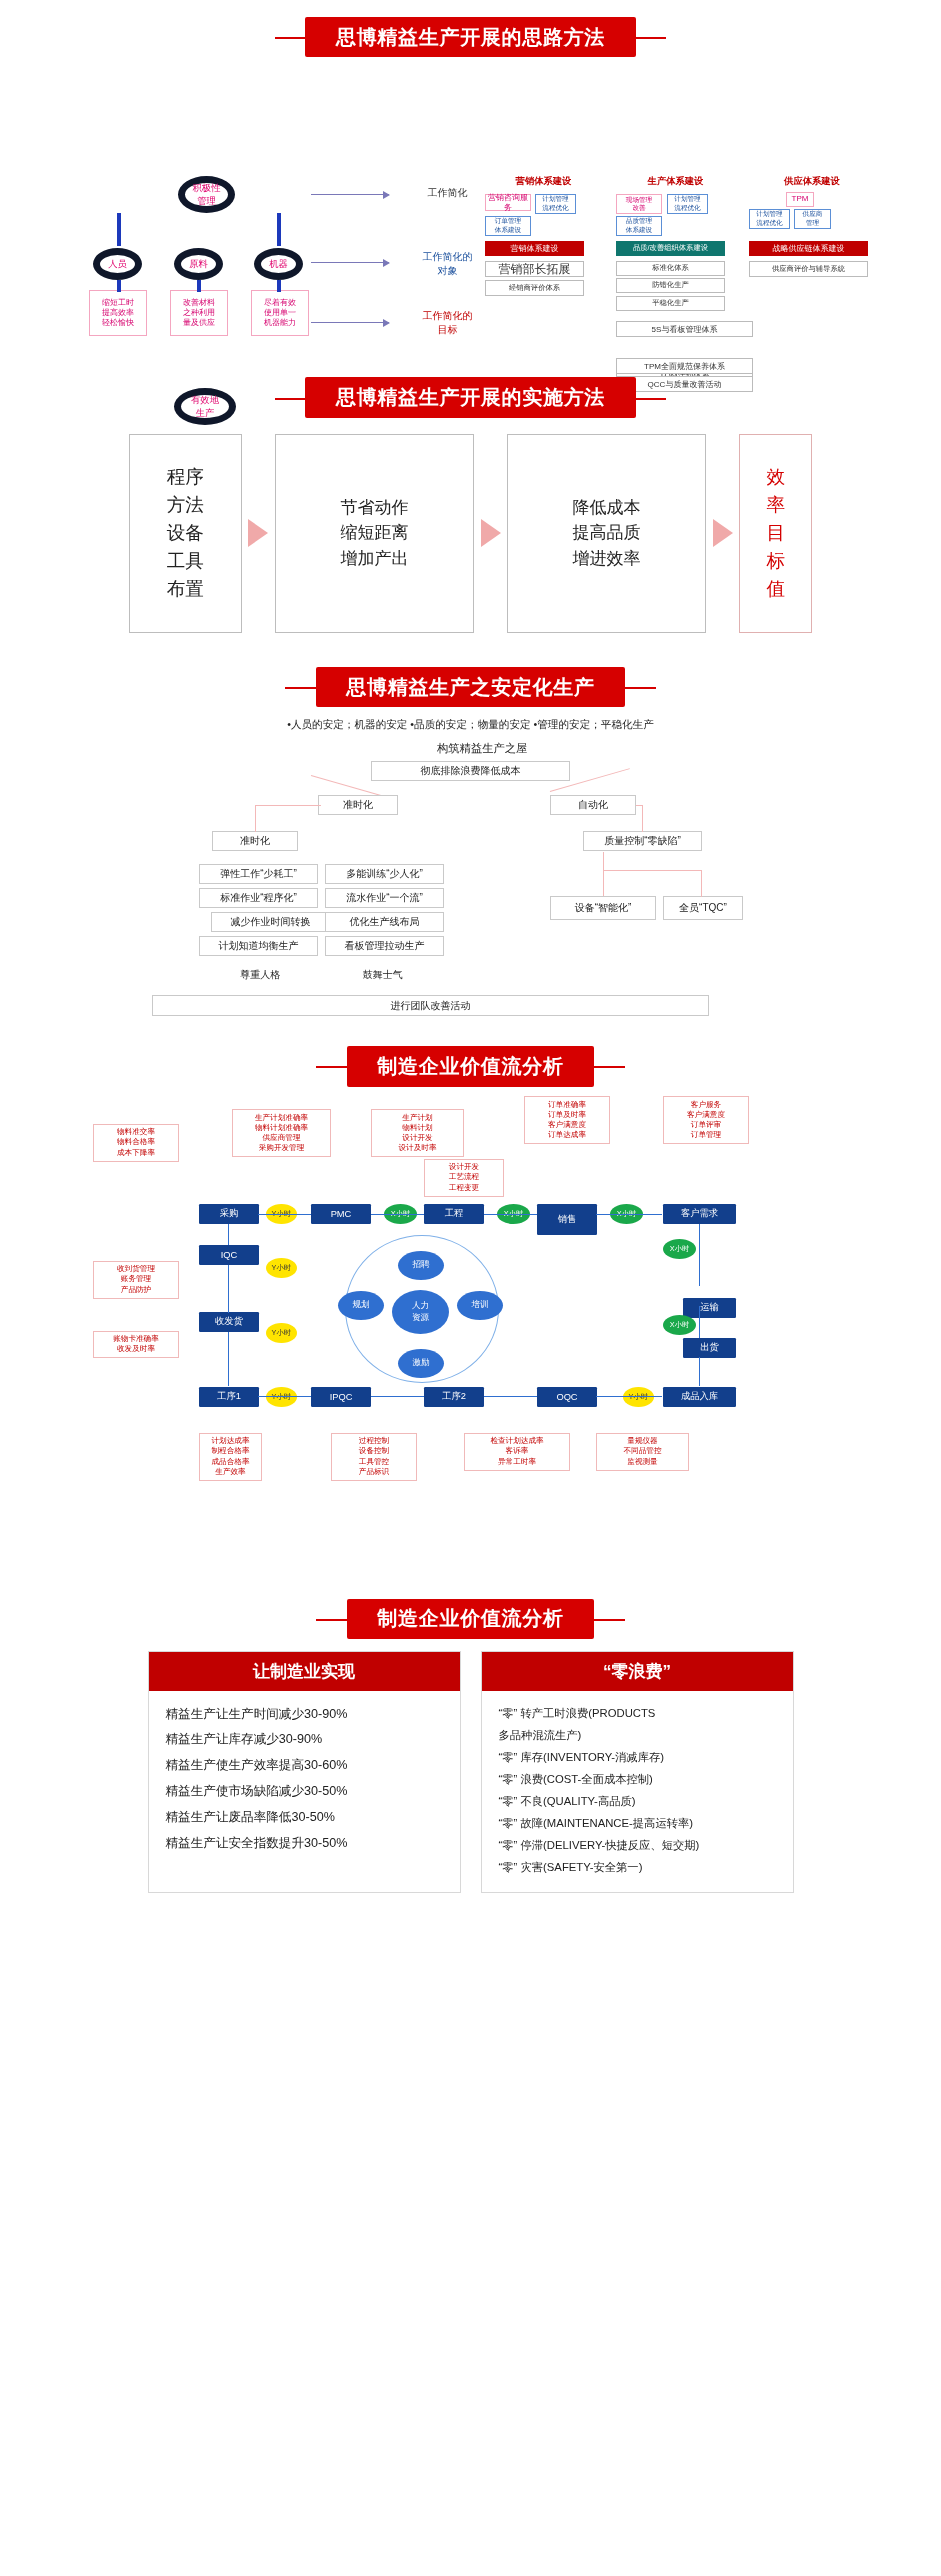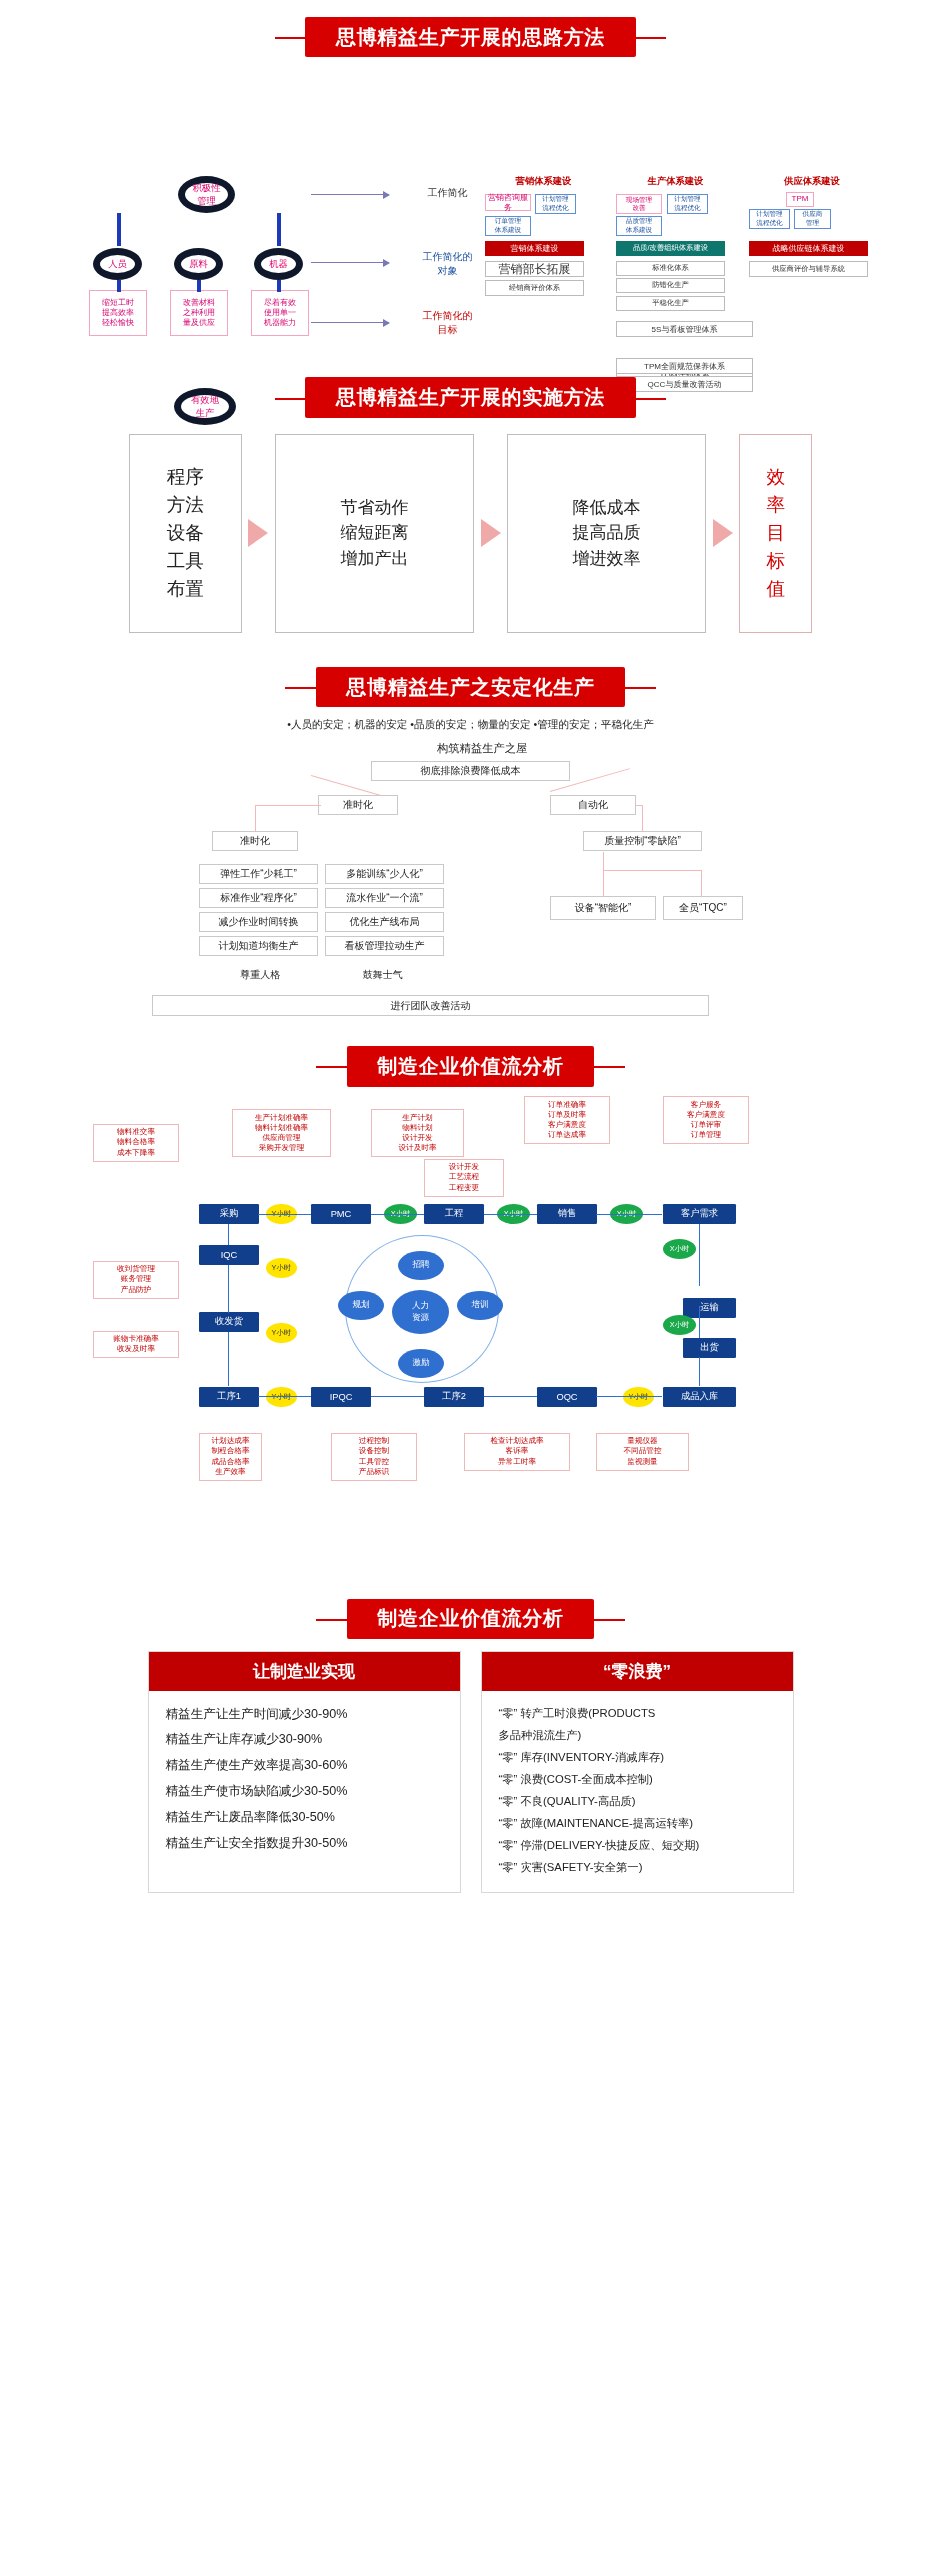--- a/index.html
+++ b/index.html
@@ -198,21 +198,21 @@
       <div class="hbox" style="left:583px;top:94px;width:119px;height:20px;">质量控制“零缺陷”</div>
 
       <div class="pinkline" style="left:298px;top:68px;width:22.5px;height:1.3px;"></div>
       <div class="pinkline" style="left:255px;top:68px;width:1.3px;height:26.5px;"></div>
       <div class="pinkline" style="left:255px;top:68px;width:66px;height:1.3px;"></div>
       <div class="pinkline" style="left:636px;top:68px;width:6.6px;height:1.3px;"></div>
       <div class="pinkline" style="left:642px;top:68px;width:1.3px;height:26.5px;"></div>
 
       <div class="hbox" style="left:199px;top:127px;width:119px;height:20px;">弹性工作“少耗工”</div>
       <div class="hbox" style="left:199px;top:151px;width:119px;height:20px;">标准作业“程序化”</div>
-      <div class="hbox" style="left:199px;top:175px;width:119px;height:20px;">减少作业时间转换</div>
+      <div class="hbox" style="left:211px;top:175px;width:119px;height:20px;">减少作业时间转换</div>
       <div class="hbox" style="left:199px;top:199px;width:119px;height:20px;">计划知道均衡生产</div>
 
       <div class="hbox" style="left:325px;top:127px;width:119px;height:20px;">多能训练“少人化”</div>
       <div class="hbox" style="left:325px;top:151px;width:119px;height:20px;">流水作业“一个流”</div>
       <div class="hbox" style="left:325px;top:175px;width:119px;height:20px;">优化生产线布局</div>
       <div class="hbox" style="left:325px;top:199px;width:119px;height:20px;">看板管理拉动生产</div>
 
       <div class="hbox" style="left:550px;top:159px;width:106px;height:24px;">设备“智能化”</div>
       <div class="hbox" style="left:663px;top:159px;width:80px;height:24px;">全员“TQC”</div>
 
@@ -274,21 +274,21 @@
       <div class="redbox" style="left:464px;top:346px;width:106px;white-space:pre-line;">检查计划达成率
 客诉率
 异常工时率</div>
       <div class="redbox" style="left:596px;top:346px;width:93px;white-space:pre-line;">量规仪器
 不同品管控
 监视测量</div>
 
       <div class="nav" style="left:199px;top:117px;width:60px;height:20px;">采购</div>
       <div class="nav" style="left:311px;top:117px;width:60px;height:20px;">PMC</div>
       <div class="nav" style="left:424px;top:117px;width:60px;height:20px;">工程</div>
-      <div class="nav" style="left:537px;top:117px;width:60px;height:20px;">销售</div>
+      <div class="nav" style="left:537px;top:117px;width:60px;height:31px;">销售</div>
       <div class="nav" style="left:663px;top:117px;width:73px;height:20px;">客户需求</div>
       <div class="nav" style="left:199px;top:158px;width:60px;height:20px;">IQC</div>
       <div class="nav" style="left:199px;top:225px;width:60px;height:20px;">收发货</div>
       <div class="nav" style="left:199px;top:300px;width:60px;height:20px;">工序1</div>
       <div class="nav" style="left:311px;top:300px;width:60px;height:20px;">IPQC</div>
       <div class="nav" style="left:424px;top:300px;width:60px;height:20px;">工序2</div>
       <div class="nav" style="left:537px;top:300px;width:60px;height:20px;">OQC</div>
       <div class="nav" style="left:663px;top:300px;width:73px;height:20px;">成品入库</div>
       <div class="nav" style="left:683px;top:211px;width:53px;height:20px;">运输</div>
       <div class="nav" style="left:683px;top:251px;width:53px;height:20px;">出货</div>

